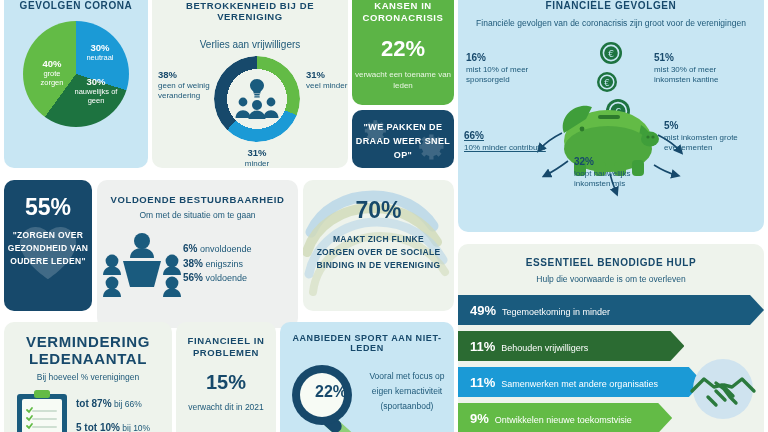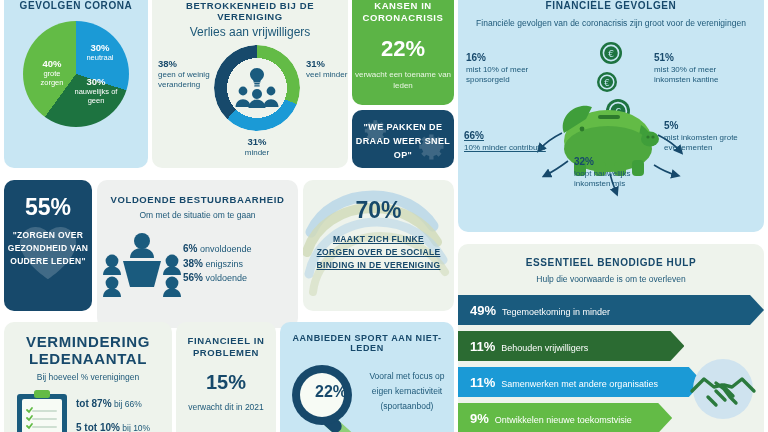--- a/index.html
+++ b/index.html
@@ -29,21 +29,21 @@
   }
   .pl { position: absolute; text-align: center; color: #fff; font-size: 7.5px; line-height: 9.5px; }
   .pl b { font-size: 9.5px; display: block; }
   #l-neutraal { left: 56px; top: 22px; width: 42px; }
   #l-nauw { left: 46px; top: 56px; width: 54px; }
   #l-grote { left: 8px; top: 38px; width: 42px; }
 
   
   #p2 { left:152px; top:-14px; width:196px; height:182px; background:#eef3ec; }
   #p2 .ttl { font-size: 9.5px; margin-top: 14px; }
-  #p2 .sub { font-size: 12px; margin-top: 3px; }
+  #p2 .sub { font-size: 10px; margin-top: 17px; }
   #p2 .donutWrap { position: relative; width: 100%; height: 112px; margin-top: 2px; }
   #p2 .donut {
     position: absolute; left: 62px; top: 4px; width: 86px; height: 86px; border-radius: 50%;
     background: conic-gradient(#63bb46 0deg 112deg, #1b9ad6 112deg 224deg, #17496b 224deg 360deg);
     -webkit-mask: radial-gradient(circle, transparent 30px, #000 30px);
             mask: radial-gradient(circle, transparent 30px, #000 30px);
   }
   #p2 svg.people { position:absolute; left:82px; top:24px; }
   .dl { position: absolute; font-size: 8px; line-height: 10px; color: #1d5878; }
   .dl b { color: #17496b; font-size: 9.5px; }
@@ -89,21 +89,21 @@
   #p7 svg.board { position:absolute; left:6px; top:8px; }
   #p7 .lines { position:absolute; left:86px; top:22px; }
   #p7 .lines div { font-size: 9px; line-height: 13.5px; color: #1d5878; }
   #p7 .lines b { color: #17496b; font-size: 10px; }
 
   
   #p8 { left:303px; top:180px; width:151px; height:131px; background:#eef3ec; }
   #p8 .arcs { position:absolute; inset:0; }
   #p8 .big { position:relative; text-align:center; font-weight:bold; font-size:23px; color:#17496b; margin-top:17px; }
   #p8 .txt { position:relative; text-align:center; font-weight:bold; font-size:8.5px; line-height:13px;
-             color:#17496b; letter-spacing:.3px; margin-top:9px; padding:0 12px; text-transform:uppercase;text-decoration:underline; }
+             color:#17496b; letter-spacing:.3px; margin-top:9px; padding:0 12px; text-transform:uppercase; }
 
   
   #p9 { left:4px; top:322px; width:168px; height:124px; background:#eef3ec; }
   #p9 .ttl { font-size: 15px; margin-top: 11px; }
   #p9 .sub { font-size: 8.5px; margin-top: 5px; }
   #p9 .body { position: relative; height: 70px; }
   #p9 svg.clip { position:absolute; left:12px; top:8px; }
   #p9 .rows { position:absolute; left:72px; top:16px; }
   #p9 .rows div { font-size: 8.5px; color: #1d5878; margin-bottom: 13px; }
   #p9 .rows b { color: #17496b; font-size: 10px; }

